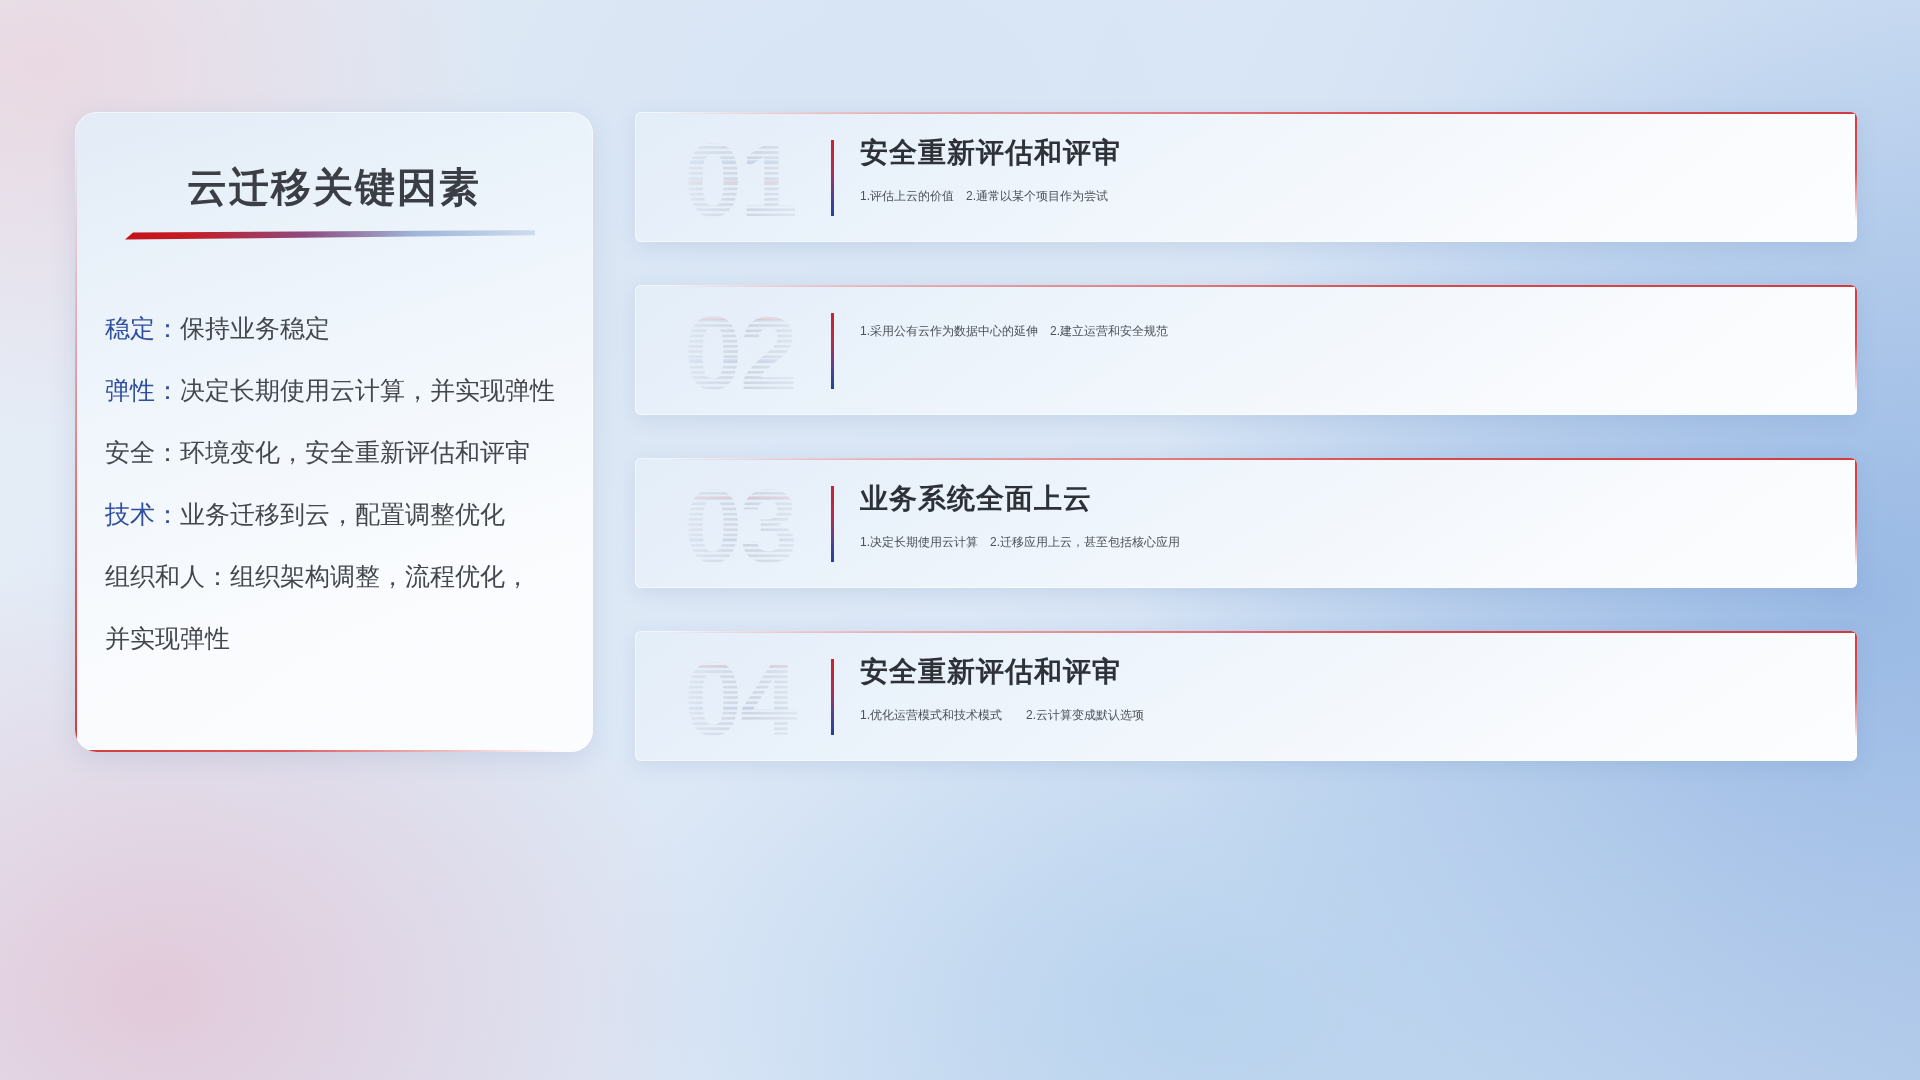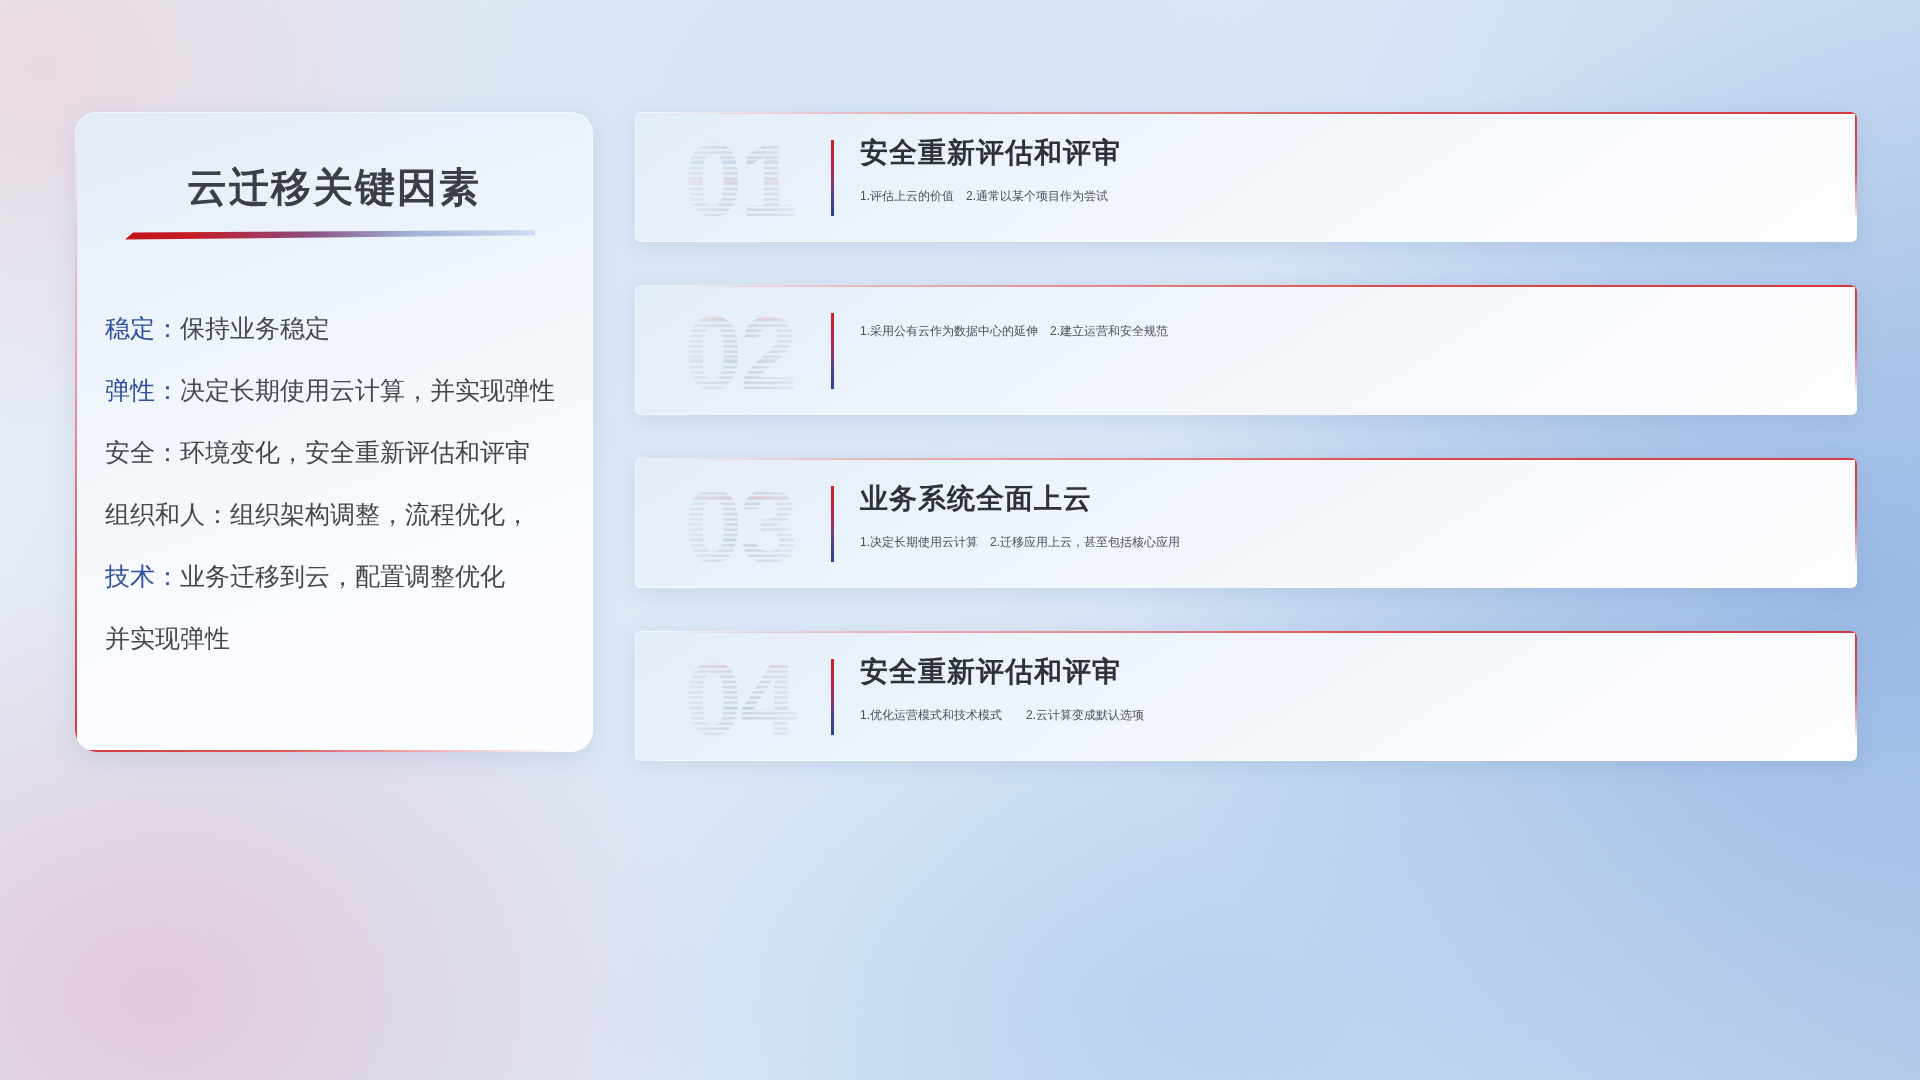--- a/index.html
+++ b/index.html
@@ -173,28 +173,28 @@
     <div class="fact-row">
       <span class="fact-label">弹性：</span>
       <span class="fact-text">决定长期使用云计算，并实现弹性</span>
     </div>
 
     <div class="fact-row dark">
       <span class="fact-label">安全：</span>
       <span class="fact-text">环境变化，安全重新评估和评审</span>
     </div>
 
+    <div class="fact-row">
+      <span class="fact-label">技术：</span>
+      <span class="fact-text">业务迁移到云，配置调整优化</span>
+    </div>
+
     <div class="fact-row dark">
       <span class="fact-label">组织和人：</span>
       <span class="fact-text">组织架构调整，流程优化，</span>
-    </div>
-
-    <div class="fact-row">
-      <span class="fact-label">技术：</span>
-      <span class="fact-text">业务迁移到云，配置调整优化</span>
     </div>
 
     <div class="fact-row dark">
       <span class="fact-label"></span>
       <span class="fact-text">并实现弹性</span>
     </div>
 
   </div>
 </div>
 

